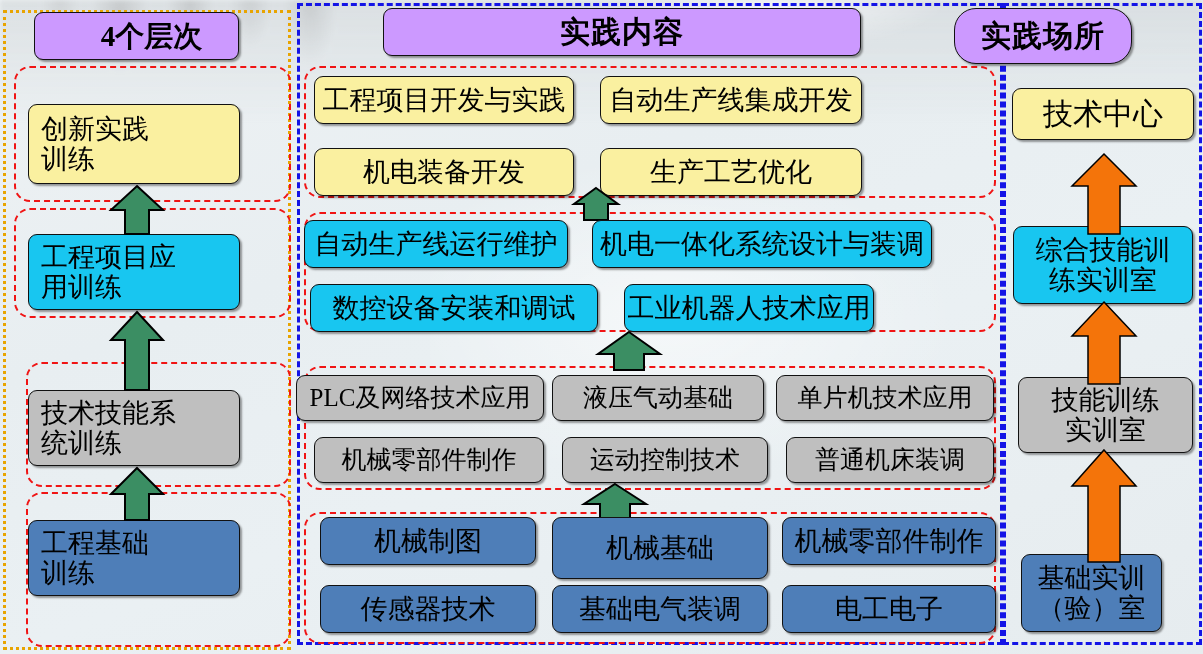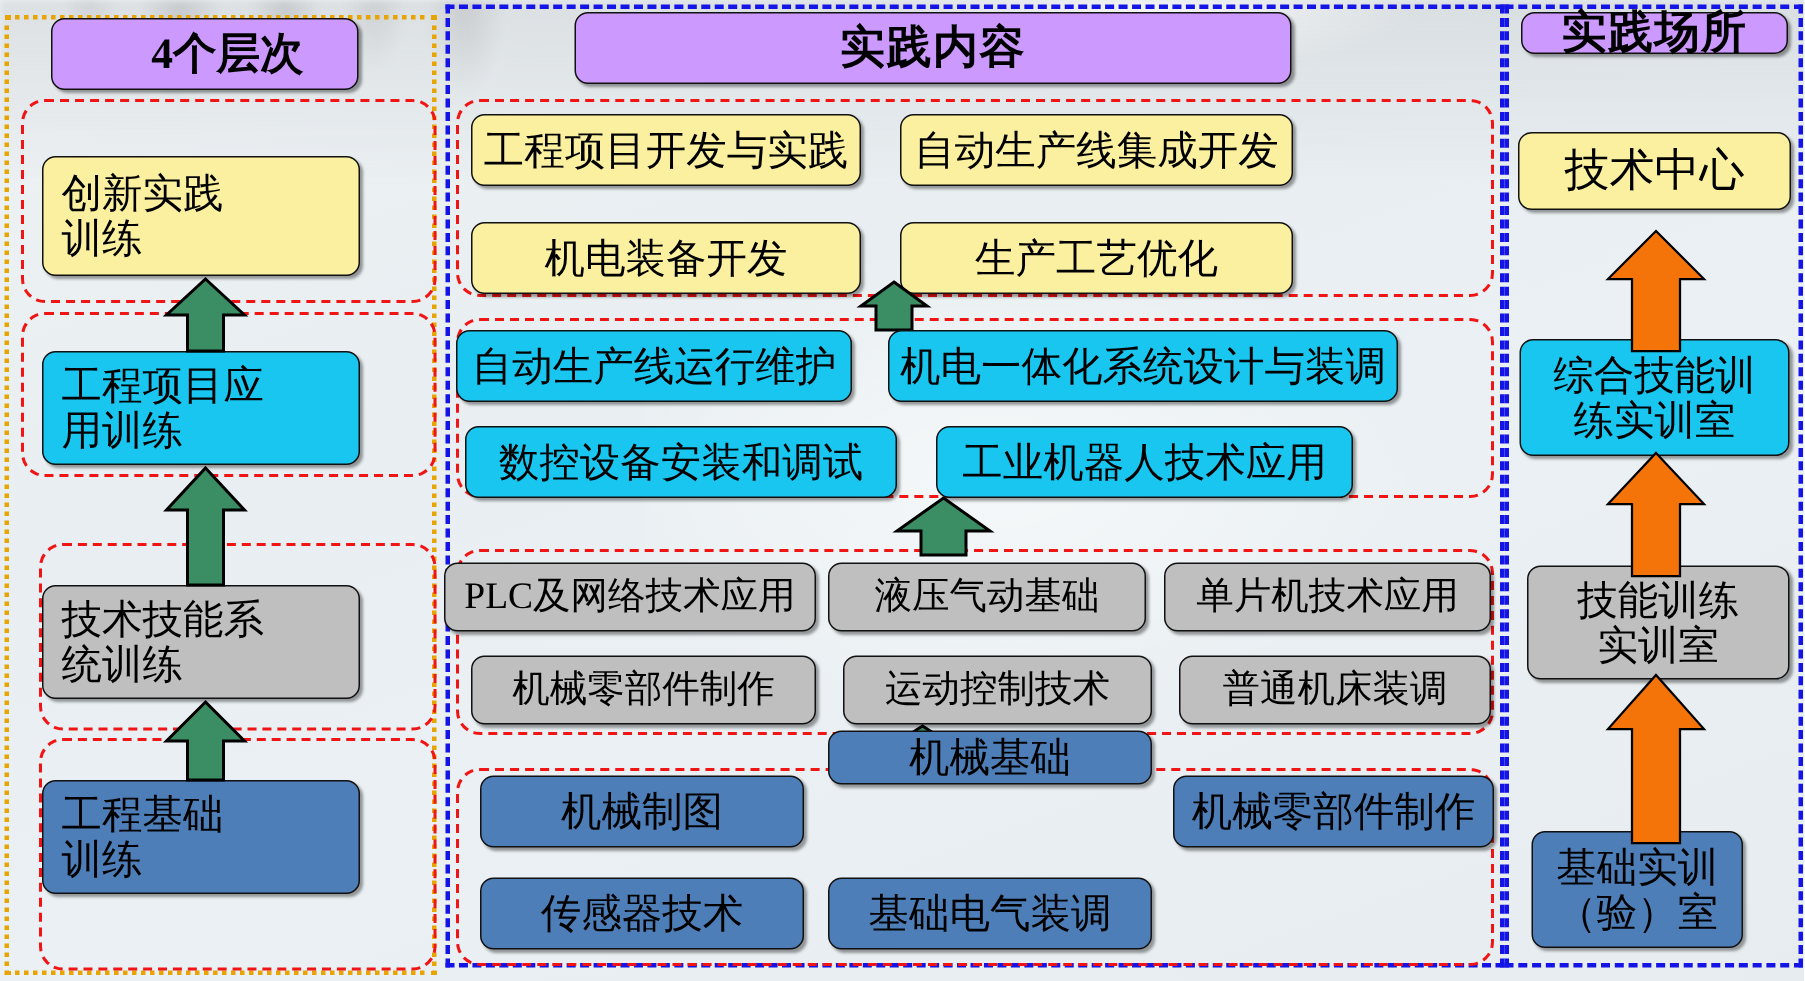--- a/index.html
+++ b/index.html
@@ -161,21 +161,21 @@
 
   <div class="arrow" style="left:570px; top:186px;">
     <svg width="52" height="36" viewBox="0 0 52 36">
       <polygon points="26,2 48,18 38,18 38,34 14,34 14,18 4,18" fill="#3B8E63" stroke="#000" stroke-width="2"></polygon>
     </svg>
   </div>
 
   <div class="node c-cyan lbl-md" style="left:304px; top:220px; width:264px; height:48px;">自动生产线运行维护</div>
   <div class="node c-cyan lbl-md" style="left:592px; top:220px; width:340px; height:48px;">机电一体化系统设计与装调</div>
   <div class="node c-cyan lbl-md" style="left:310px; top:284px; width:288px; height:48px;">数控设备安装和调试</div>
-  <div class="node c-cyan lbl-md" style="left:624px; top:284px; width:278px; height:48px;">工业机器人技术应用</div>
+  <div class="node c-cyan lbl-md" style="left:624px; top:284px; width:250px; height:48px;">工业机器人技术应用</div>
 
   <div class="arrow" style="left:594px; top:330px;">
     <svg width="70" height="42" viewBox="0 0 70 42">
       <polygon points="35,2 66,24 50,24 50,40 20,40 20,24 4,24" fill="#3B8E63" stroke="#000" stroke-width="2"></polygon>
     </svg>
   </div>
 
   <div class="node c-gray lbl-sm" style="left:296px; top:375px; width:248px; height:46px;">PLC及网络技术应用</div>
   <div class="node c-gray lbl-sm" style="left:552px; top:375px; width:212px; height:46px;">液压气动基础</div>
   <div class="node c-gray lbl-sm" style="left:776px; top:375px; width:218px; height:46px;text-align:center;">单片机技术应用</div>
@@ -183,28 +183,29 @@
   <div class="node c-gray lbl-sm" style="left:562px; top:437px; width:206px; height:46px;">运动控制技术</div>
   <div class="node c-gray lbl-sm" style="left:786px; top:437px; width:208px; height:46px;">普通机床装调</div>
 
   <div class="arrow" style="left:580px; top:482px;">
     <svg width="70" height="40" viewBox="0 0 70 40">
       <polygon points="35,2 66,22 50,22 50,38 20,38 20,22 4,22" fill="#3B8E63" stroke="#000" stroke-width="2"></polygon>
     </svg>
   </div>
 
   <div class="node c-blue lbl-md" style="left:320px; top:517px; width:216px; height:48px;">机械制图</div>
-  <div class="node c-blue lbl-md" style="left:552px; top:487px; width:216px; height:36px;font-family:Liberation Serif, serif;">机械基础</div>
+  <div class="node c-blue lbl-md" style="left:552px; top:517px; width:216px; height:62px;font-family:Liberation Serif, serif;">机械基础</div>
   <div class="node c-blue lbl-md" style="left:782px; top:517px; width:214px; height:48px;">机械零部件制作</div>
   <div class="node c-blue lbl-md" style="left:320px; top:585px; width:216px; height:48px;">传感器技术</div>
   <div class="node c-blue lbl-md" style="left:552px; top:585px; width:216px; height:48px;">基础电气装调</div>
+  <div class="node c-blue lbl-md" style="left:782px; top:585px; width:214px; height:48px;">电工电子</div>
 
   <div class="panel panel-right" style="left:1003px; top:3px; width:199px; height:642px;"></div>
 
-  <div class="node c-purple hdr" style="left:1014px; top:8px; width:178px; height:28px;">实践场所</div>
+  <div class="node c-purple hdr" style="left:954px; top:8px; width:178px; height:56px;border-radius:22px;">实践场所</div>
 
   <div class="node c-yellow lbl-lg" style="left:1012px; top:88px; width:182px; height:52px;">技术中心</div>
   <div class="node c-cyan lbl-md" style="left:1013px; top:226px; width:180px; height:78px;">综合技能训
 练实训室</div>
   <div class="node c-gray lbl-md" style="left:1018px; top:377px; width:175px; height:76px;">技能训练
 实训室</div>
   <div class="node c-blue lbl-md" style="left:1021px; top:554px; width:141px; height:78px;">基础实训
 （验）室</div>
 
   <div class="arrow" style="left:1068px; top:152px;">

